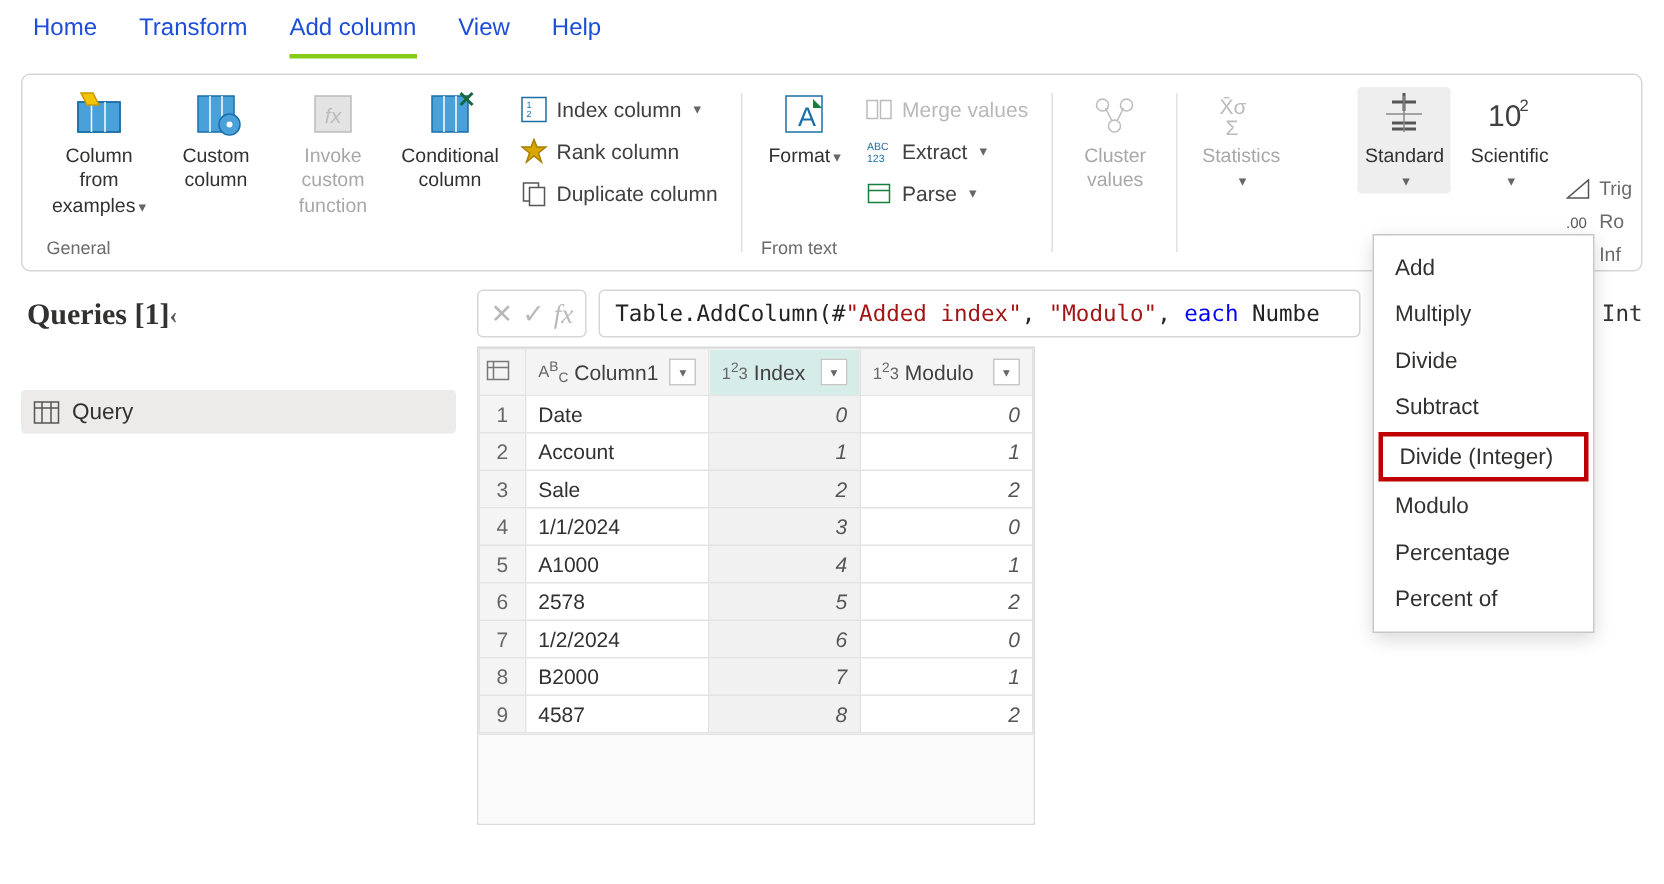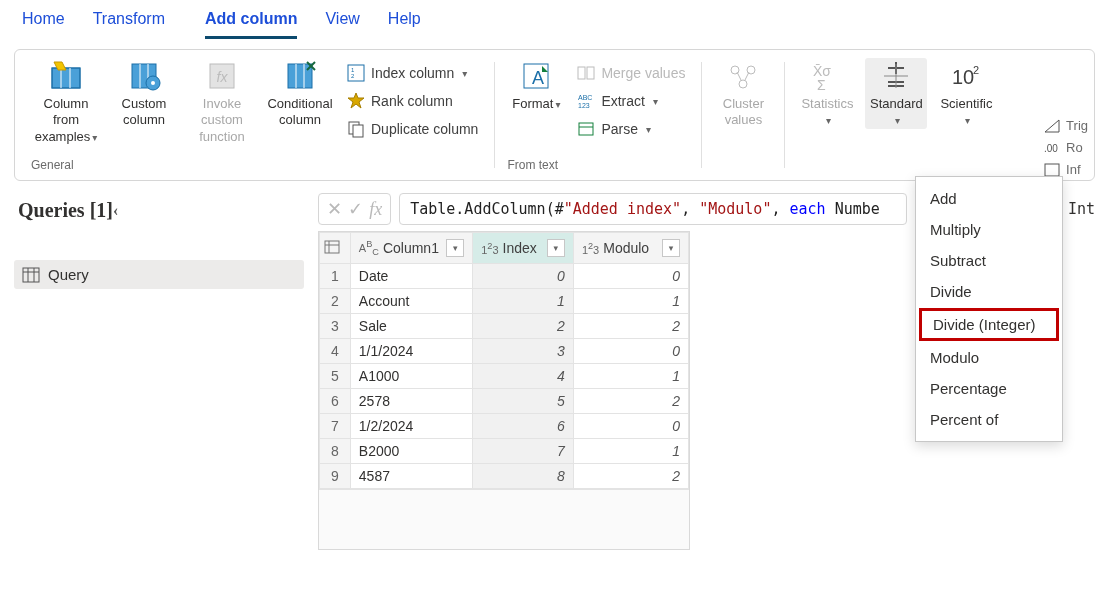--- a/index.html
+++ b/index.html
@@ -14,40 +14,40 @@
   position: relative;
 }
 
 .tabs {
   display: flex;
   gap: 28px;
   padding: 10px 22px 0 22px;
   font-size: 16px;
 }
 .tab { padding-bottom: 8px; cursor: pointer; color: #1d4ed8; font-weight: 400; }
-.tab.active { font-weight: 700; border-bottom: 3px solid #0c4a6e; margin-left: 12px; }
+.tab.active { font-weight: 400; border-bottom: 3px solid #84cc16; }
 
 
 .ribbon {
   margin: 10px 14px 0 14px;
   border: 1px solid #d6d6d6;
   border-radius: 6px;
   padding: 8px 10px;
   display: flex;
   align-items: stretch;
   background: #fff;
   height: 132px;
   position: relative;
 }
 .rgroup { display: flex; flex-direction: column; justify-content: space-between; padding: 0 6px; }
 .rgroup-buttons { display: flex; align-items: flex-start; gap: 8px; }
 .bigbtn { display:flex; flex-direction:column; align-items:center; justify-content:flex-start; width:70px; text-align:center; font-size:13px; line-height:1.25; gap:4px; cursor:pointer; padding:2px 2px 0 2px;}
 .bigbtn.disabled { color: #a8a8a8; }
 .bigbtn .icon { width:36px; height:32px; }
-.bigbtn.active { background:#eee; border-radius:3px; }
+.bigbtn.active { background:#eee; border-radius:3px;margin-left:40px; }
 .stackbtns { display:flex; flex-direction:column; gap:6px; padding-top:4px; }
 .smallbtn { display:flex; align-items:center; gap:6px; font-size:14px; color:#404040; cursor:pointer; padding:2px 4px;}
 .smallbtn .mini { width:18px; height:18px; }
 .group-label { font-size:12px; color:#6b6b6b; margin-top:2px; }
 .sep { width:1px; background:#e0e0e0; margin:4px 6px; }
 .chev { font-size:10px; color:#666; margin-left:2px; }
 
 
 .main { display:flex; margin:12px 14px 0 14px; }
 .queries { width:290px; }
@@ -86,21 +86,20 @@
 .dd {
   position:absolute;
   top:156px;
   left:915px;
   width:148px;
   background:#fff;
   border:1px solid #c7c7c7;
   box-shadow:0 4px 12px rgba(0,0,0,.15);
   padding:6px 0;
   font-size:15px;
-  margin-top:20px;
 }
 .dd-item { padding:7px 14px; cursor:pointer; }
 .dd-item.boxed { border:3px solid #c00000; margin:1px 3px; padding:5px 11px; }
 
 
 .rightcut { position:absolute; right:0; top:62px; display:flex; flex-direction:column; gap:7px; font-size:13px; padding:6px 6px 0 0;}
 .rightcut .row { display:flex; align-items:flex-end; gap:6px; color:#6b6b6b;}
 .rightcut svg { flex-shrink:0; }
 </style>
 </head>
@@ -418,19 +417,19 @@
           </tbody>
       </table>
       <div class="grid-footer"></div>
     </div>
   </div>
 </div>
 
 <div class="dd" id="dd">
     <div class="dd-item">Add</div>
     <div class="dd-item">Multiply</div>
+    <div class="dd-item">Divide</div>
     <div class="dd-item">Subtract</div>
-    <div class="dd-item">Divide</div>
     <div class="dd-item boxed">Divide (Integer)</div>
     <div class="dd-item">Modulo</div>
     <div class="dd-item">Percentage</div>
     <div class="dd-item">Percent of</div>
   </div>
 
 </body></html>

